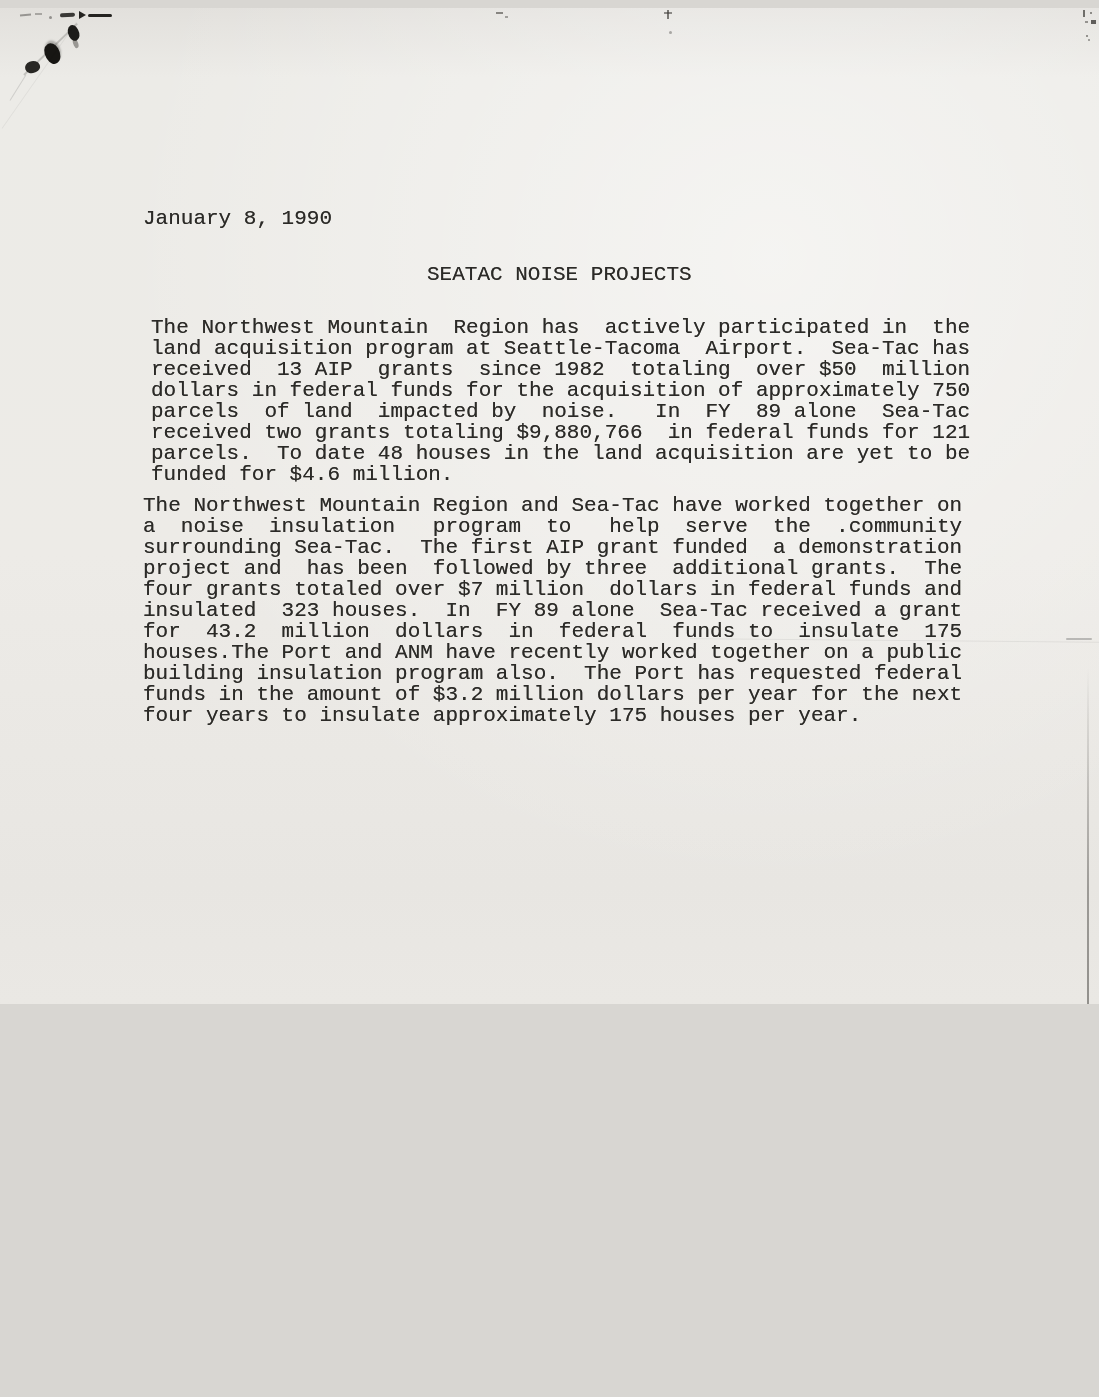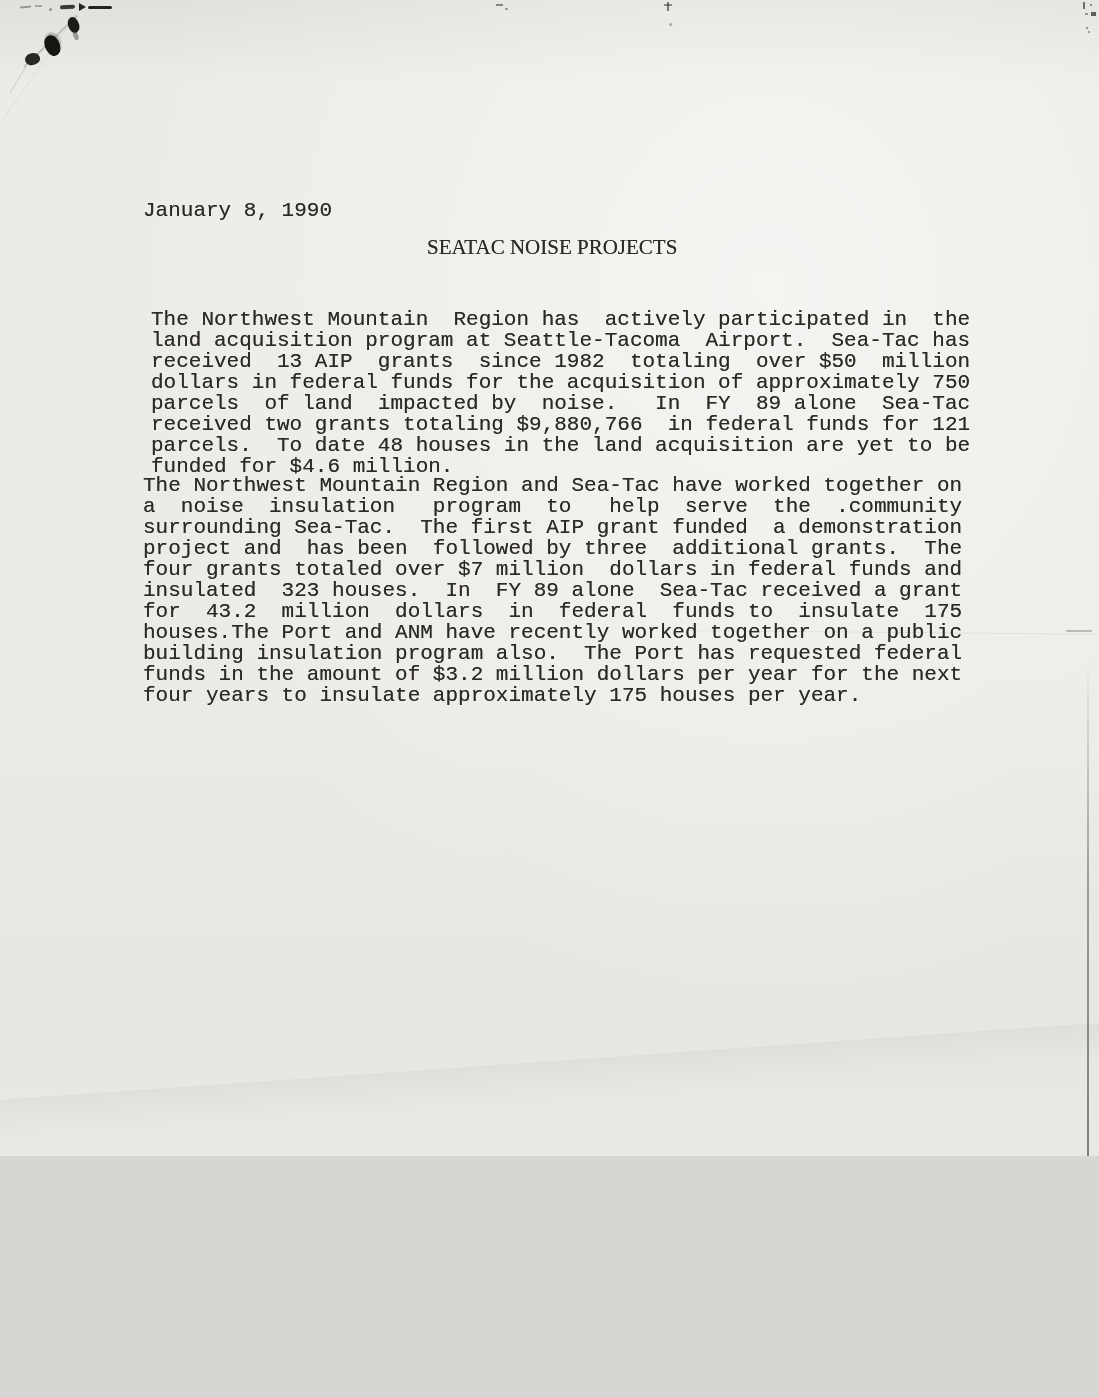--- a/index.html
+++ b/index.html
@@ -3,39 +3,40 @@
 <meta charset="utf-8">
 <style>
   html, body {
     margin: 0;
     padding: 0;
     background: #d8d6d2;
   }
   .page {
     position: relative;
     width: 1099px;
-    height: 1156px;
+    height: 996px;
     overflow: hidden;
     background:
       radial-gradient(ellipse at 70% 25%, rgba(255,255,255,0.45), rgba(255,255,255,0) 60%),
       linear-gradient(to bottom, #e2e0dc 0%, #ecebe7 7%, #edebe7 55%, #e8e6e2 88%, #eae8e4 100%);
     font-family: "Liberation Mono", "DejaVu Sans Mono", monospace;
+    margin-top: 8px;
   }
   .typed {
     position: absolute;
     font-size: 21px;
     line-height: 21px;
     white-space: pre;
     color: #2b2a27;
     text-shadow: 0 0 0.5px rgba(43,42,39,0.65);
   }
   .date-line  { left: 143px; top: 200px; }
-  .doc-title  { left: 427px; top: 237px; font-family: Liberation Serif, serif; }
+  .doc-title  { left: 427px; top: 256px; }
   .para-1     { left: 151px; top: 309px; }
-  .para-2     { left: 143px; top: 475px; }
+  .para-2     { left: 143px; top: 487px; }
 
   
   .mark { position: absolute; }
   .scrib-dash-1 { left: 20px;  top: 6px;  width: 11px; height: 2px; background: rgba(90,88,84,0.55); transform: rotate(-4deg); }
   .scrib-dash-2 { left: 35px;  top: 5px;  width: 7px;  height: 2px; background: rgba(110,108,104,0.5); }
   .scrib-dot-1  { left: 49px;  top: 8px;  width: 3px;  height: 3px; background: rgba(80,78,74,0.55); border-radius: 50%; }
   .scrib-dash-3 { left: 60px;  top: 5px;  width: 15px; height: 4px; background: #3a3936; border-radius: 2px; transform: rotate(-3deg); }
   .scrib-arrow  { left: 79px;  top: 3px;  width: 0; height: 0; border-left: 7px solid #242320; border-top: 4px solid transparent; border-bottom: 4px solid transparent; }
   .scrib-dash-4 { left: 88px;  top: 6px;  width: 24px; height: 3px; background: #242320; border-radius: 2px; }
   .scrib-trail  { left: 24px;  top: 66px; width: 74px; height: 2px; background: rgba(50,48,45,0.22); transform: rotate(-44deg); transform-origin: left center; }

